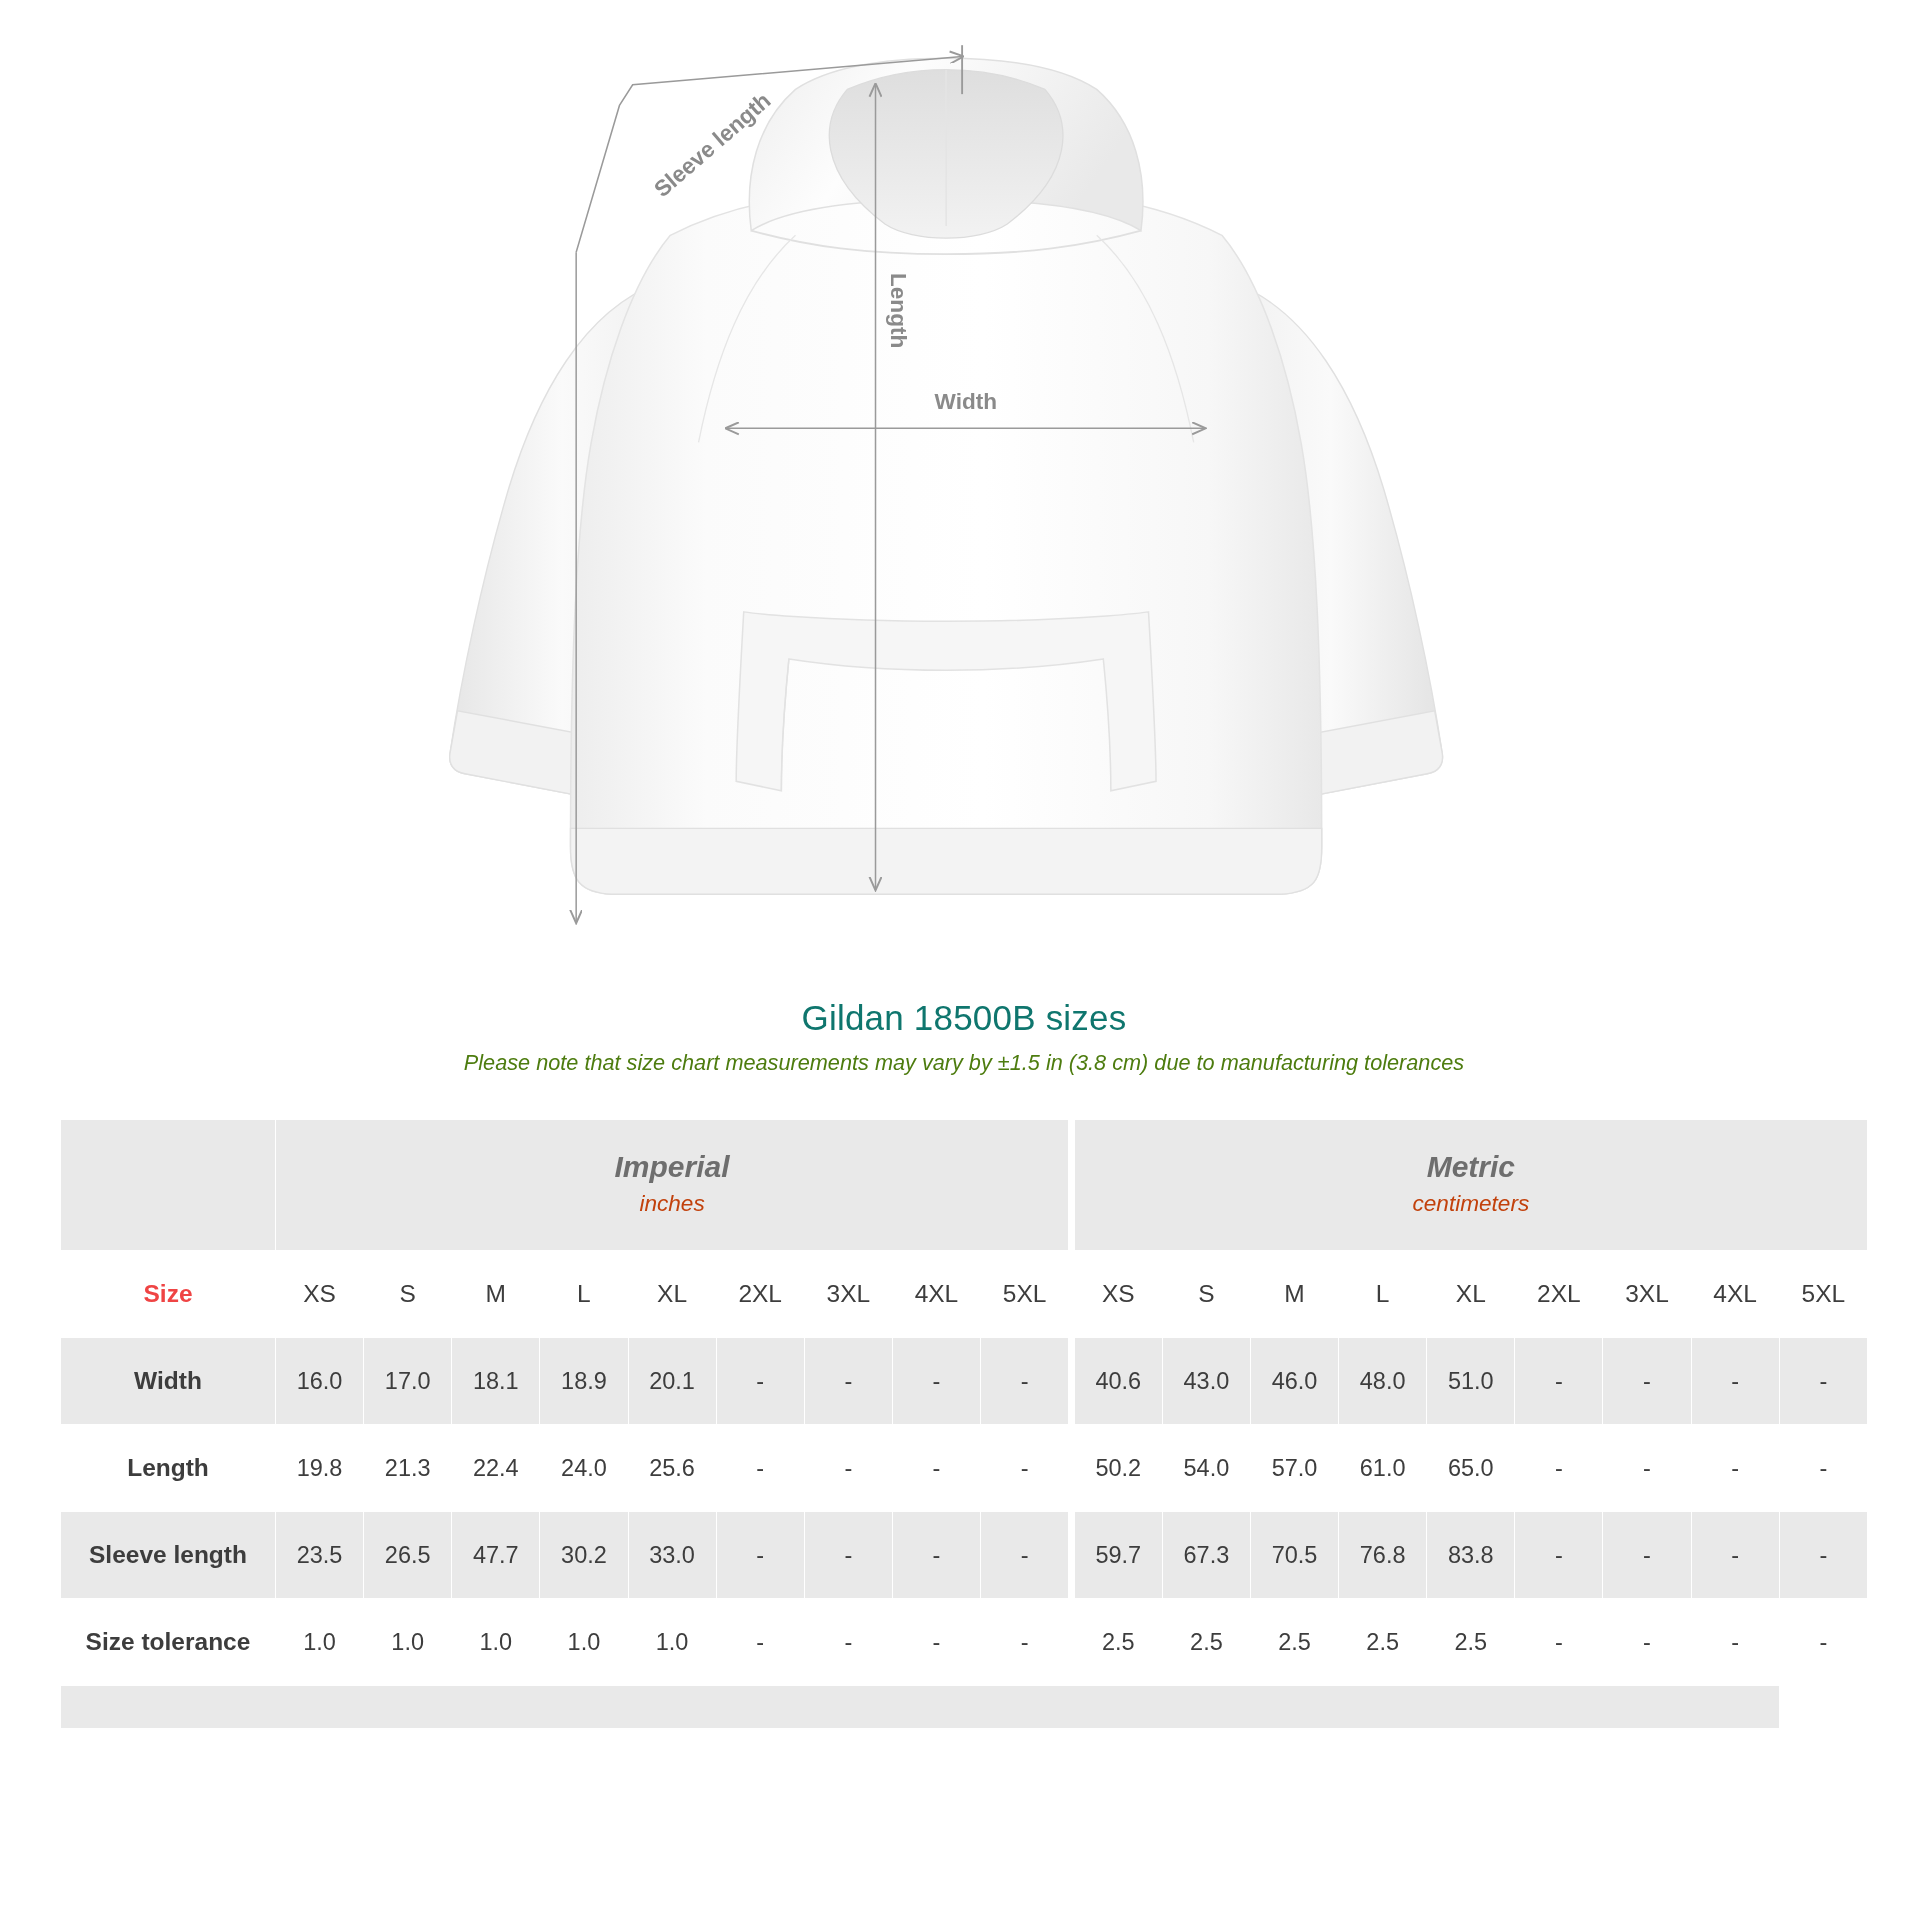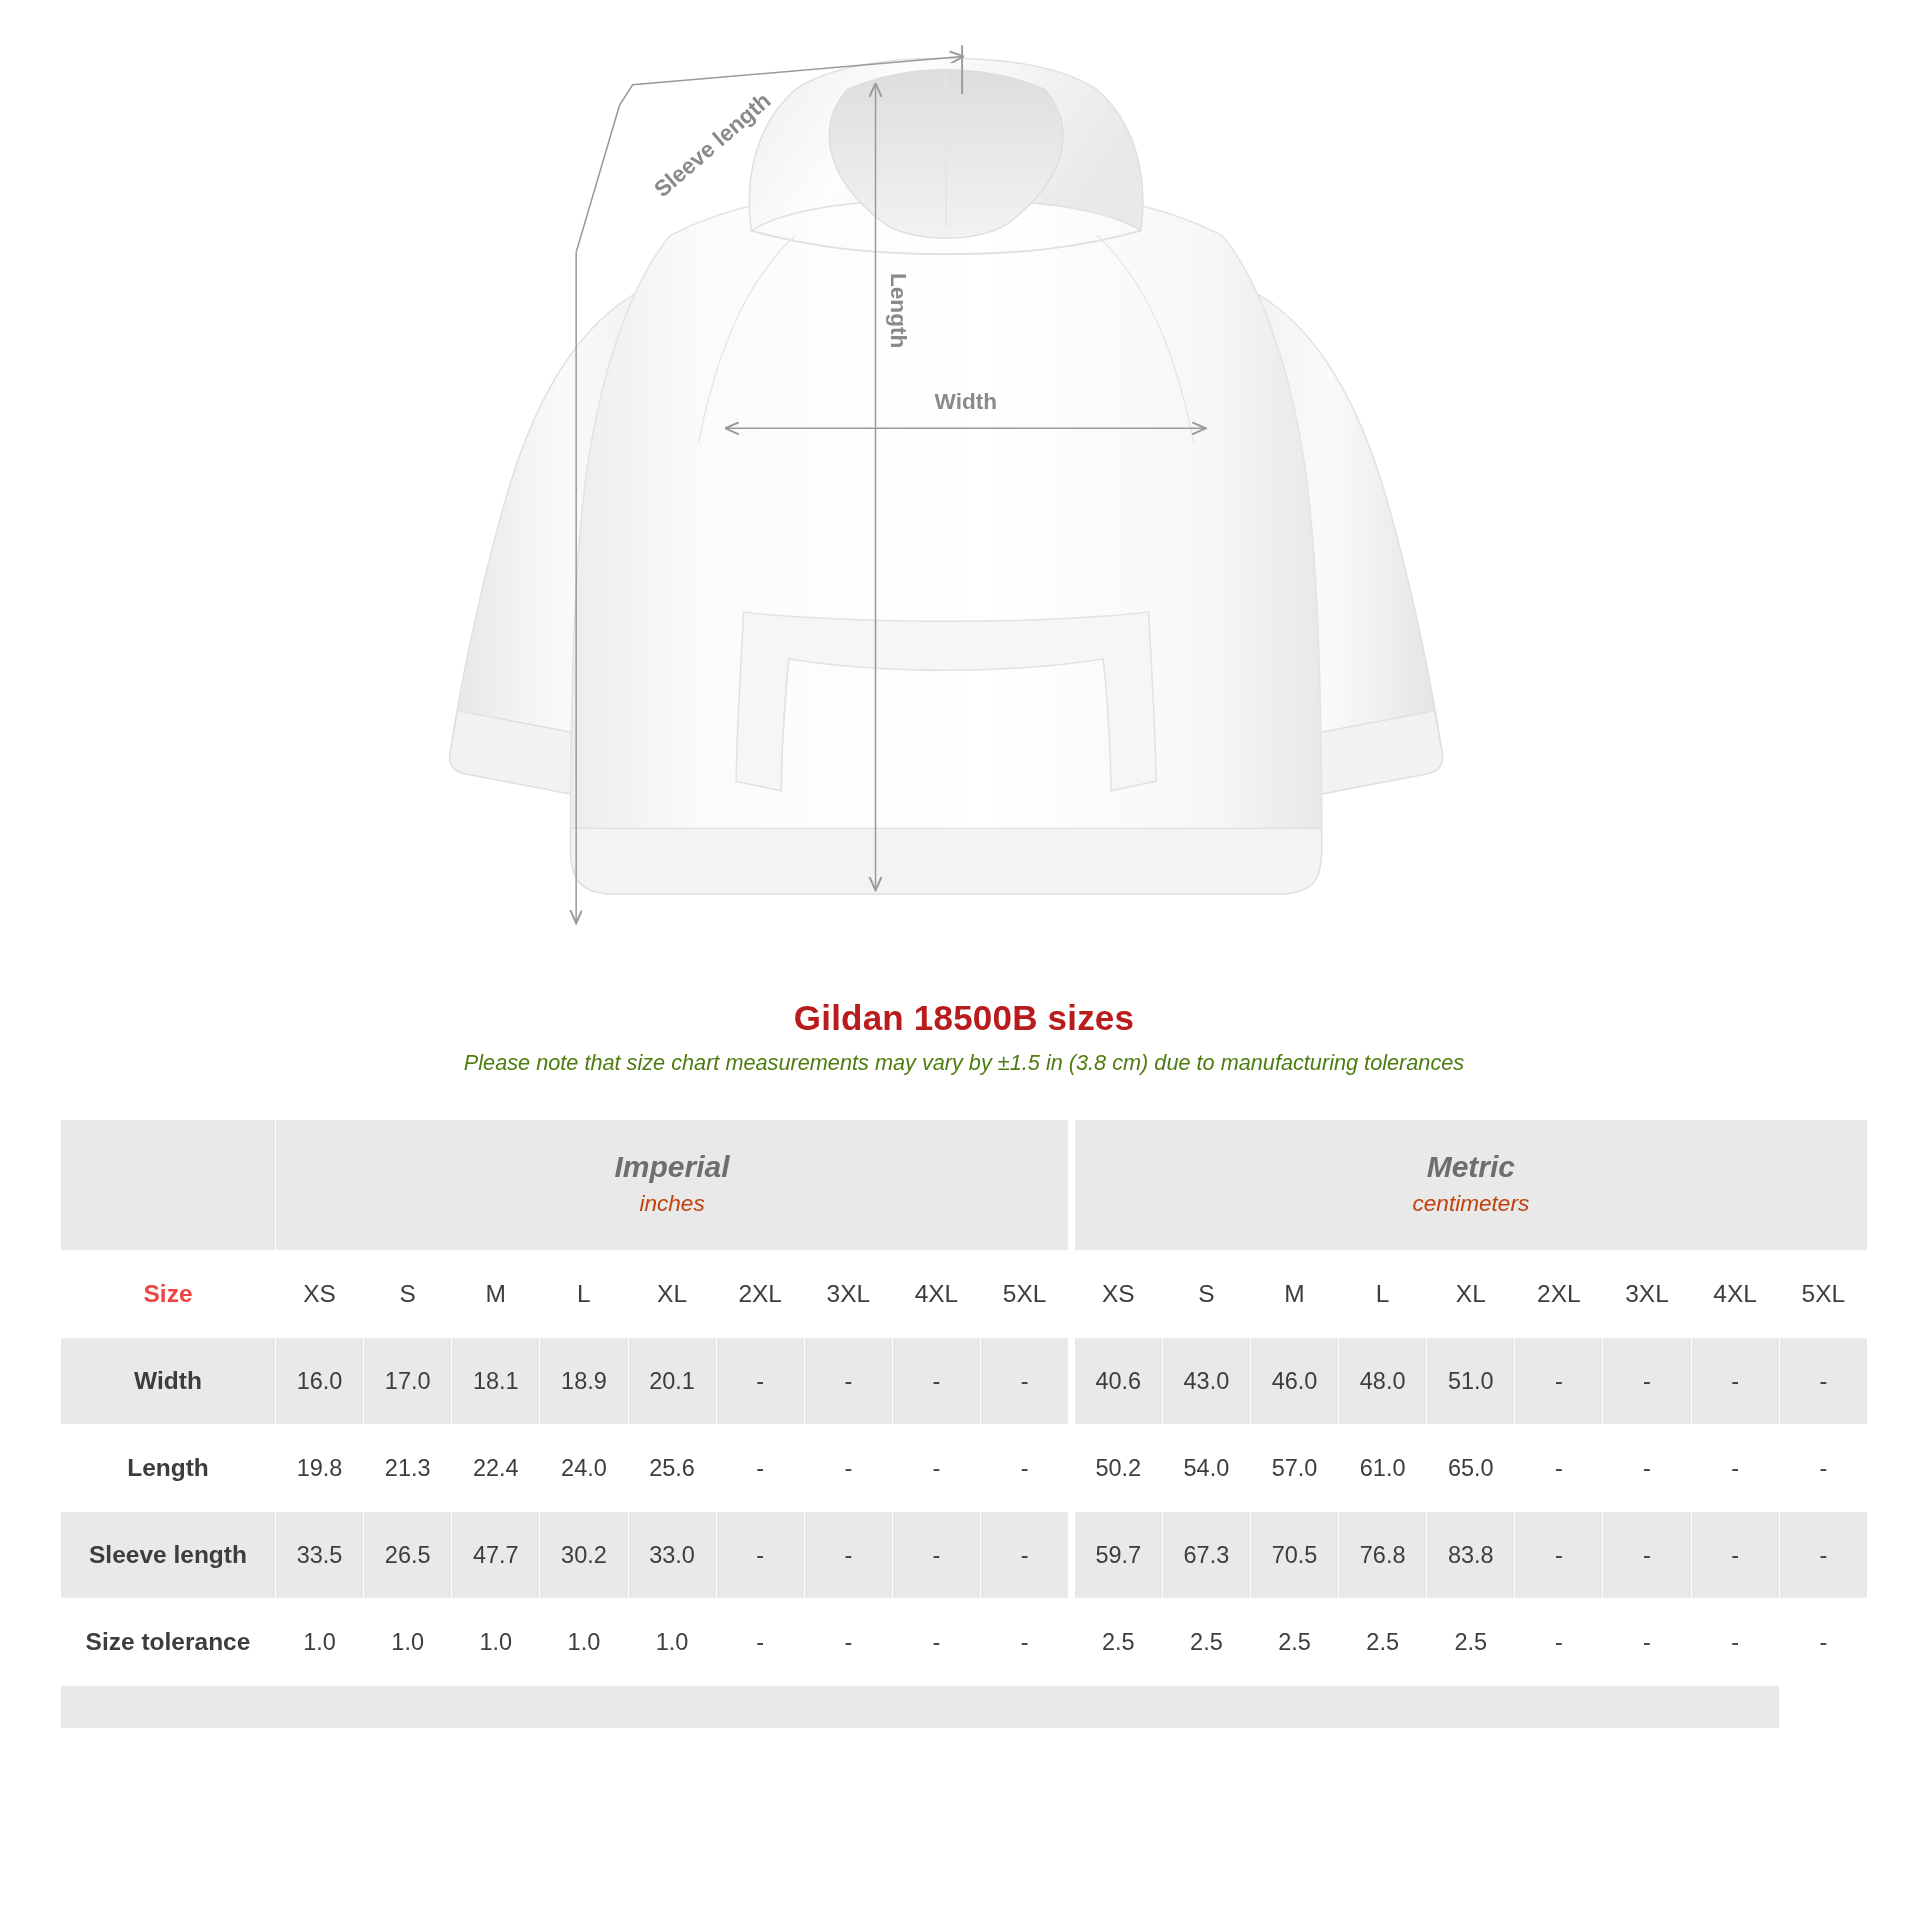--- a/index.html
+++ b/index.html
@@ -32,22 +32,22 @@
   
   #title-block {
     position: absolute;
     left: 0;
     top: 998px;
     width: 1928px;
     text-align: center;
   }
   #chart-title {
     font-size: 35px;
-    font-weight: bold;
-    color: #b91c1c;
+    font-weight: normal;
+    color: #0f766e;
     letter-spacing: 0.2px;
   }
   #chart-note {
     margin-top: 12.2px;
     font-size: 21.7px;
     font-style: italic;
     color: #4d7c0f;
   }
 
   
@@ -316,21 +316,21 @@
           <td>61.0</td>
           <td>65.0</td>
           <td>-</td>
           <td>-</td>
           <td>-</td>
           <td>-</td>
         </tr>
 
         <tr class="data-row shaded">
           <td class="rowlabel">Sleeve length</td>
-          <td>33.5</td>
+          <td>23.5</td>
           <td>26.5</td>
           <td>47.7</td>
           <td>30.2</td>
           <td>33.0</td>
           <td>-</td>
           <td>-</td>
           <td>-</td>
           <td>-</td>
           <td class="gapcell"></td>
           <td>59.7</td>

